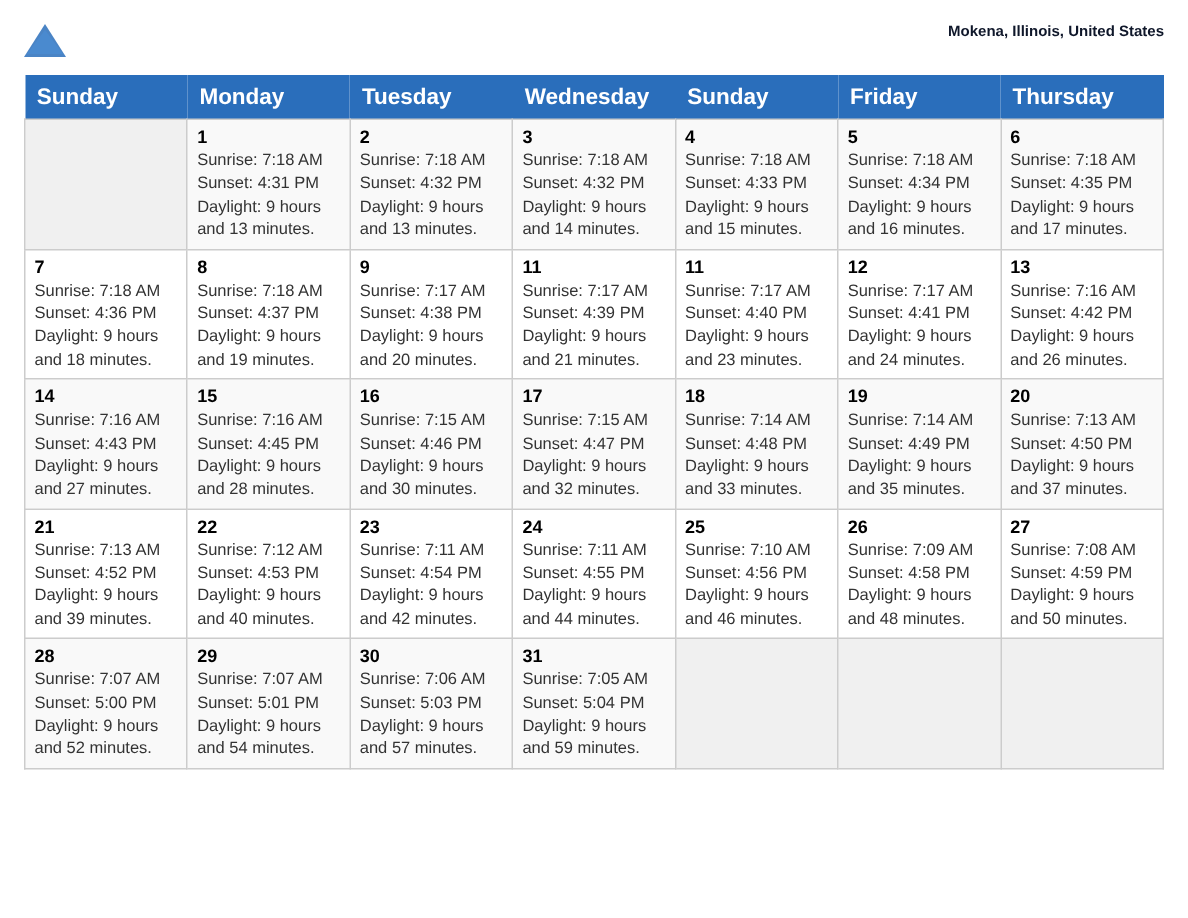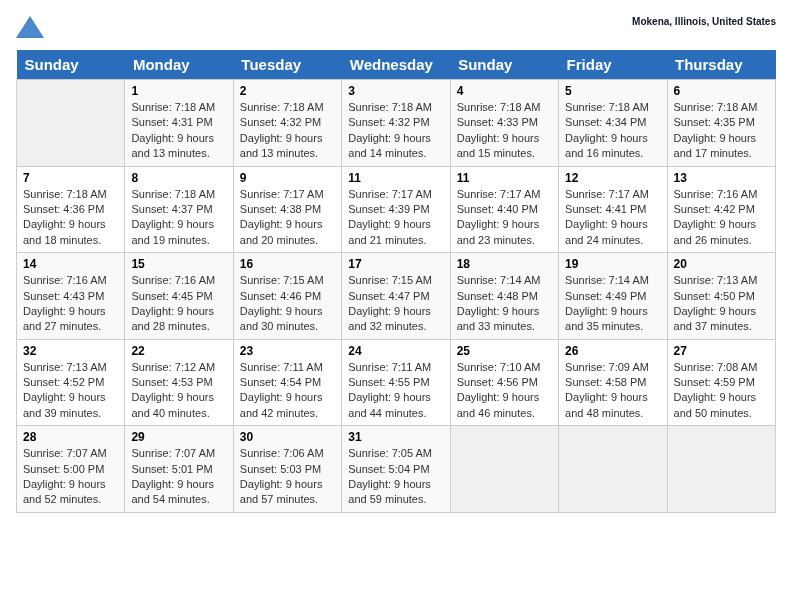--- a/index.html
+++ b/index.html
@@ -189,21 +189,21 @@
           <span class="day-number">19</span>
           <div class="day-info">Sunrise: 7:14 AM<br>Sunset: 4:49 PM<br>Daylight: 9 hours and 35 minutes.</div>
         </td>
         <td>
           <span class="day-number">20</span>
           <div class="day-info">Sunrise: 7:13 AM<br>Sunset: 4:50 PM<br>Daylight: 9 hours and 37 minutes.</div>
         </td>
       </tr>
       <tr>
         <td>
-          <span class="day-number">32</span>
+          <span class="day-number">21</span>
           <div class="day-info">Sunrise: 7:13 AM<br>Sunset: 4:52 PM<br>Daylight: 9 hours and 39 minutes.</div>
         </td>
         <td>
           <span class="day-number">22</span>
           <div class="day-info">Sunrise: 7:12 AM<br>Sunset: 4:53 PM<br>Daylight: 9 hours and 40 minutes.</div>
         </td>
         <td>
           <span class="day-number">23</span>
           <div class="day-info">Sunrise: 7:11 AM<br>Sunset: 4:54 PM<br>Daylight: 9 hours and 42 minutes.</div>
         </td>

